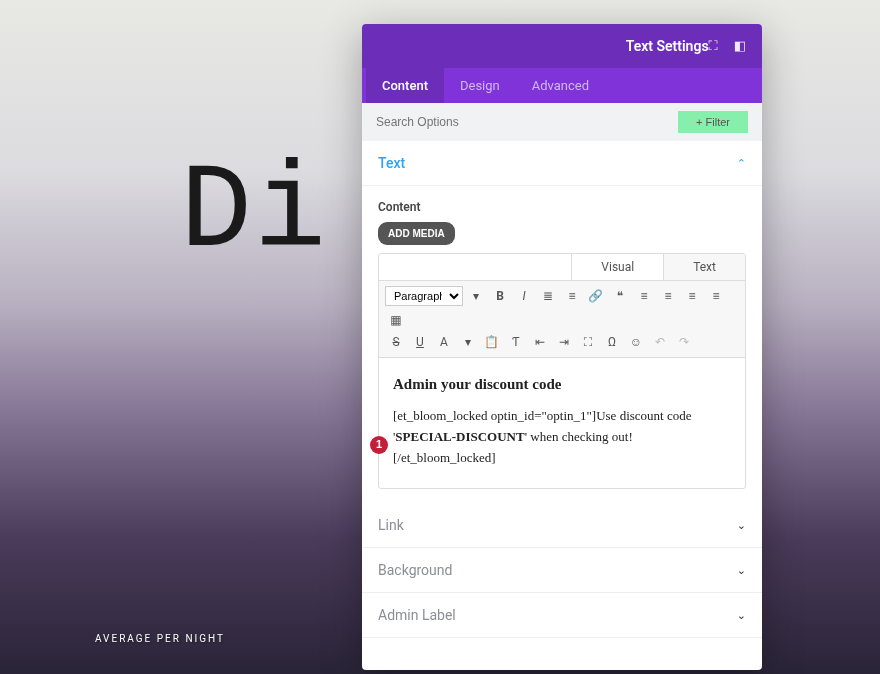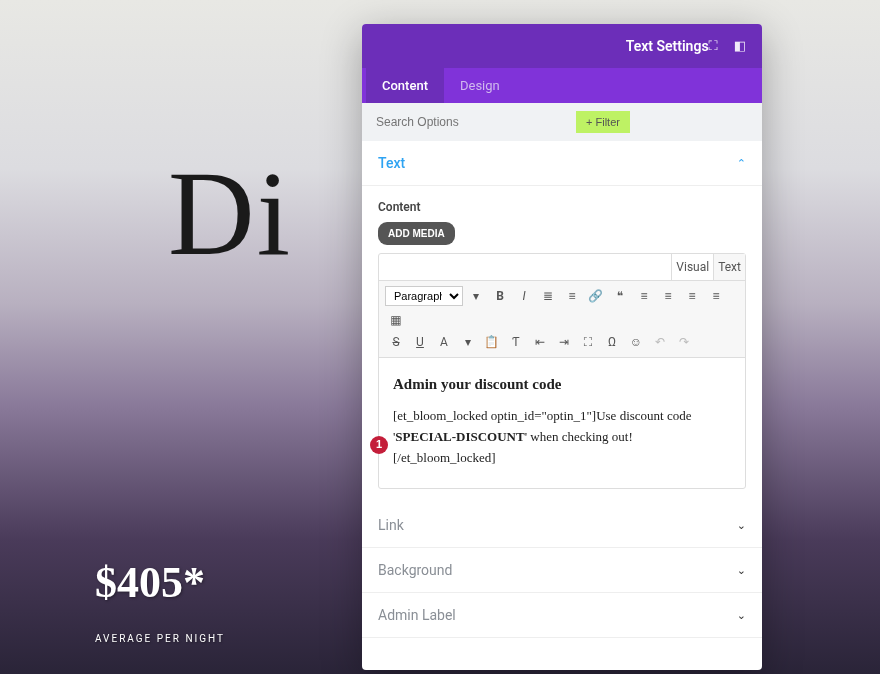--- a/index.html
+++ b/index.html
@@ -5,22 +5,22 @@
 * { box-sizing: border-box; margin: 0; padding: 0; }
 body {
   width: 880px; height: 674px;
   font-family: -apple-system, BlinkMacSystemFont, "Segoe UI", Roboto, sans-serif;
   background: linear-gradient(to bottom, #e8e8e4 0%, #dcdce0 25%, #b8b0c0 45%, #8a7a9a 60%, #4a3b5a 80%, #2a2438 100%);
   position: relative;
   overflow: hidden;
 }
 .bg-text {
   position: absolute;
-  top: 145px; left: 168px;
-  font-family: Liberation Serif, serif;
+  top: 145px; left: 180px;
+  font-family: Liberation Mono, monospace;
   font-size: 120px;
   color: #1a1a1a;
   letter-spacing: 2px;
 }
 .price-block {
   position: absolute;
   bottom: 30px; left: 95px;
   color: #fff;
 }
 .price {
@@ -68,35 +68,35 @@
 }
 .tab.active {
   background: #6c2eb9;
   color: #fff;
   font-weight: 500;
 }
 .search-bar {
   background: #f0f2f4;
   padding: 8px 14px;
   display: flex;
-  justify-content: flex-start;
+  justify-content: space-between;
   align-items: center;
 }
 .search-input {
   border: none;
   background: transparent;
   font-size: 12px;
   color: #888;
   outline: none;
   width: 200px;
 }
 .filter-btn {
-  background: #bef264;
+  background: #86efac;
   border: none;
-  padding: 5px 10px;
+  padding: 5px 18px;
   font-size: 11px;
   color: #555;
   border-radius: 0;
   cursor: pointer;
 }
 .section {
   border-bottom: 1px solid #eee;
   padding: 14px 16px;
   display: flex;
   justify-content: space-between;
@@ -131,21 +131,21 @@
 .editor {
   border: 1px solid #ddd;
   border-radius: 3px;
 }
 .editor-tabs {
   display: flex;
   justify-content: flex-end;
   border-bottom: 1px solid #ddd;
 }
 .editor-tab {
-  padding: 6px 4px;
+  padding: 6px 29px;
   font-size: 12px;
   color: #555;
   background: #f7f7f7;
   border-left: 1px solid #ddd;
   cursor: pointer;
 }
 .editor-tab.active { background: #fff; }
 .toolbar {
   background: #f7f7f7;
   border-bottom: 1px solid #ddd;
@@ -200,36 +200,36 @@
   font-size: 12px;
   color: #555;
 }
 </style>
 </head>
 <body>
 
 <div class="bg-text">Di</div>
 
 <div class="price-block">
-  <div class="price">$405*</div>
   <div class="price-sub">AVERAGE PER NIGHT</div>
 </div>
 
 <div class="modal">
   <div class="modal-header">
     <div class="modal-title">Text Settings</div>
     <div class="modal-header-icons">
       <span>⛶</span>
       <span>◧</span>
     </div>
   </div>
 
   <div class="tabs">
     <div class="tab active">Content</div>
     <div class="tab">Design</div>
+    <div class="tab">Advanced</div>
   </div>
 
   <div class="search-bar">
     <input class="search-input" placeholder="Search Options" style="">
     <button class="filter-btn">+  Filter</button>
   </div>
 
   <div class="section">
     <span class="section-title active">Text</span>
     <span class="chevron up">⌃</span>

